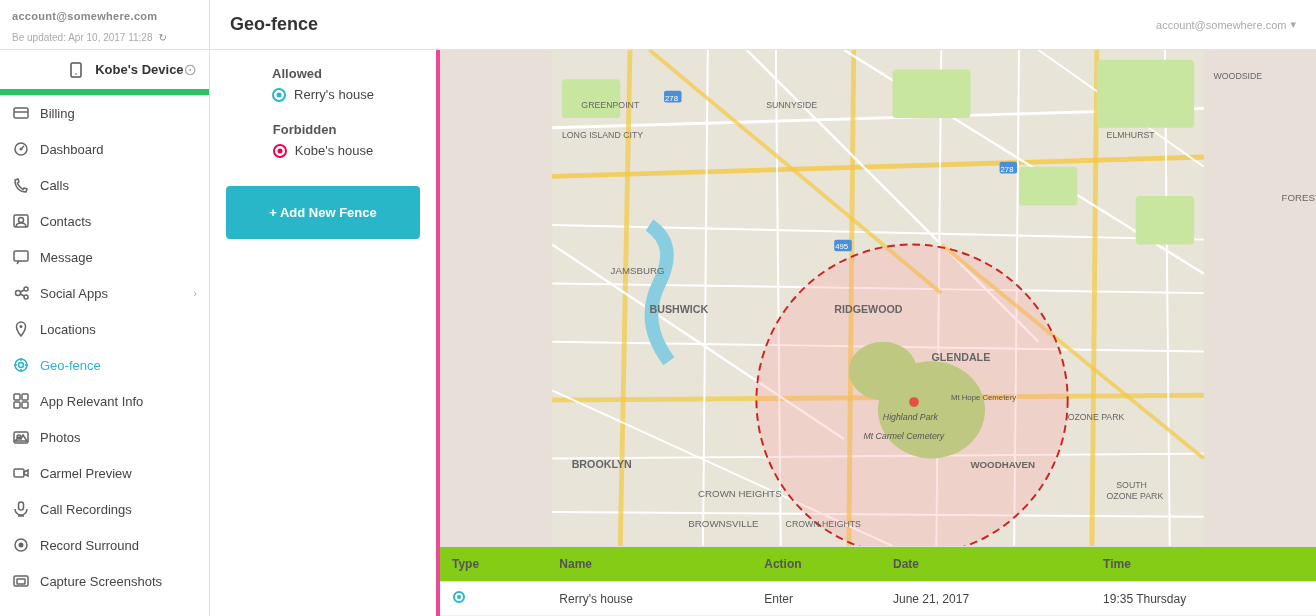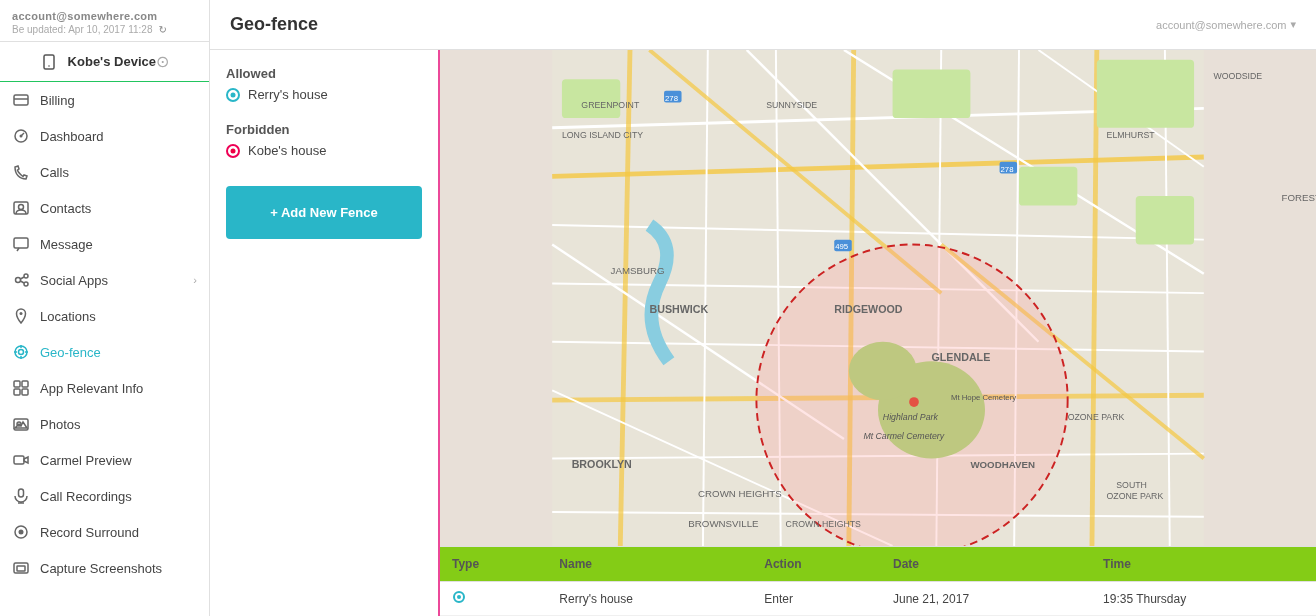--- a/index.html
+++ b/index.html
@@ -25,28 +25,28 @@
       color: #888;
       font-weight: bold;
       letter-spacing: 0.3px;
     }
     .sidebar-updated {
       font-size: 10px;
       color: #aaa;
       display: flex;
       align-items: flex-end;
       gap: 6px;
-      margin-top: 2px;
+      margin-top: 10px;
     }
     .sidebar-device {
       display: flex;
       align-items: center;
-      justify-content: center;
+      justify-content: flex-end;
       padding: 10px 12px;
-      border-bottom: 1px solid #22c55e;
+      border-bottom: 6px solid #22c55e;
     }
     .sidebar-device-name {
       font-size: 13px;
       font-weight: bold;
       color: #333;
     }
     .sidebar-nav {
       flex: 1;
       overflow-y: auto;
     }
@@ -109,27 +109,28 @@
     .content-area {
       display: flex;
       flex: 1;
       overflow: hidden;
     }
 
     
     .left-panel {
       width: 230px;
       background: #fff;
-      border-right: 2px solid #ec4899;
+      border-right: 4px solid #ec4899;
       padding: 16px;
       display: flex;
       flex-direction: column;
       gap: 16px;
       overflow-y: auto;
       flex-shrink: 0;
+      align-items: center;
     }
     .fence-section-label {
       font-size: 13px;
       color: #555;
       font-weight: 600;
       margin-bottom: 6px;
     }
     .fence-item {
       display: flex;
       align-items: center;

